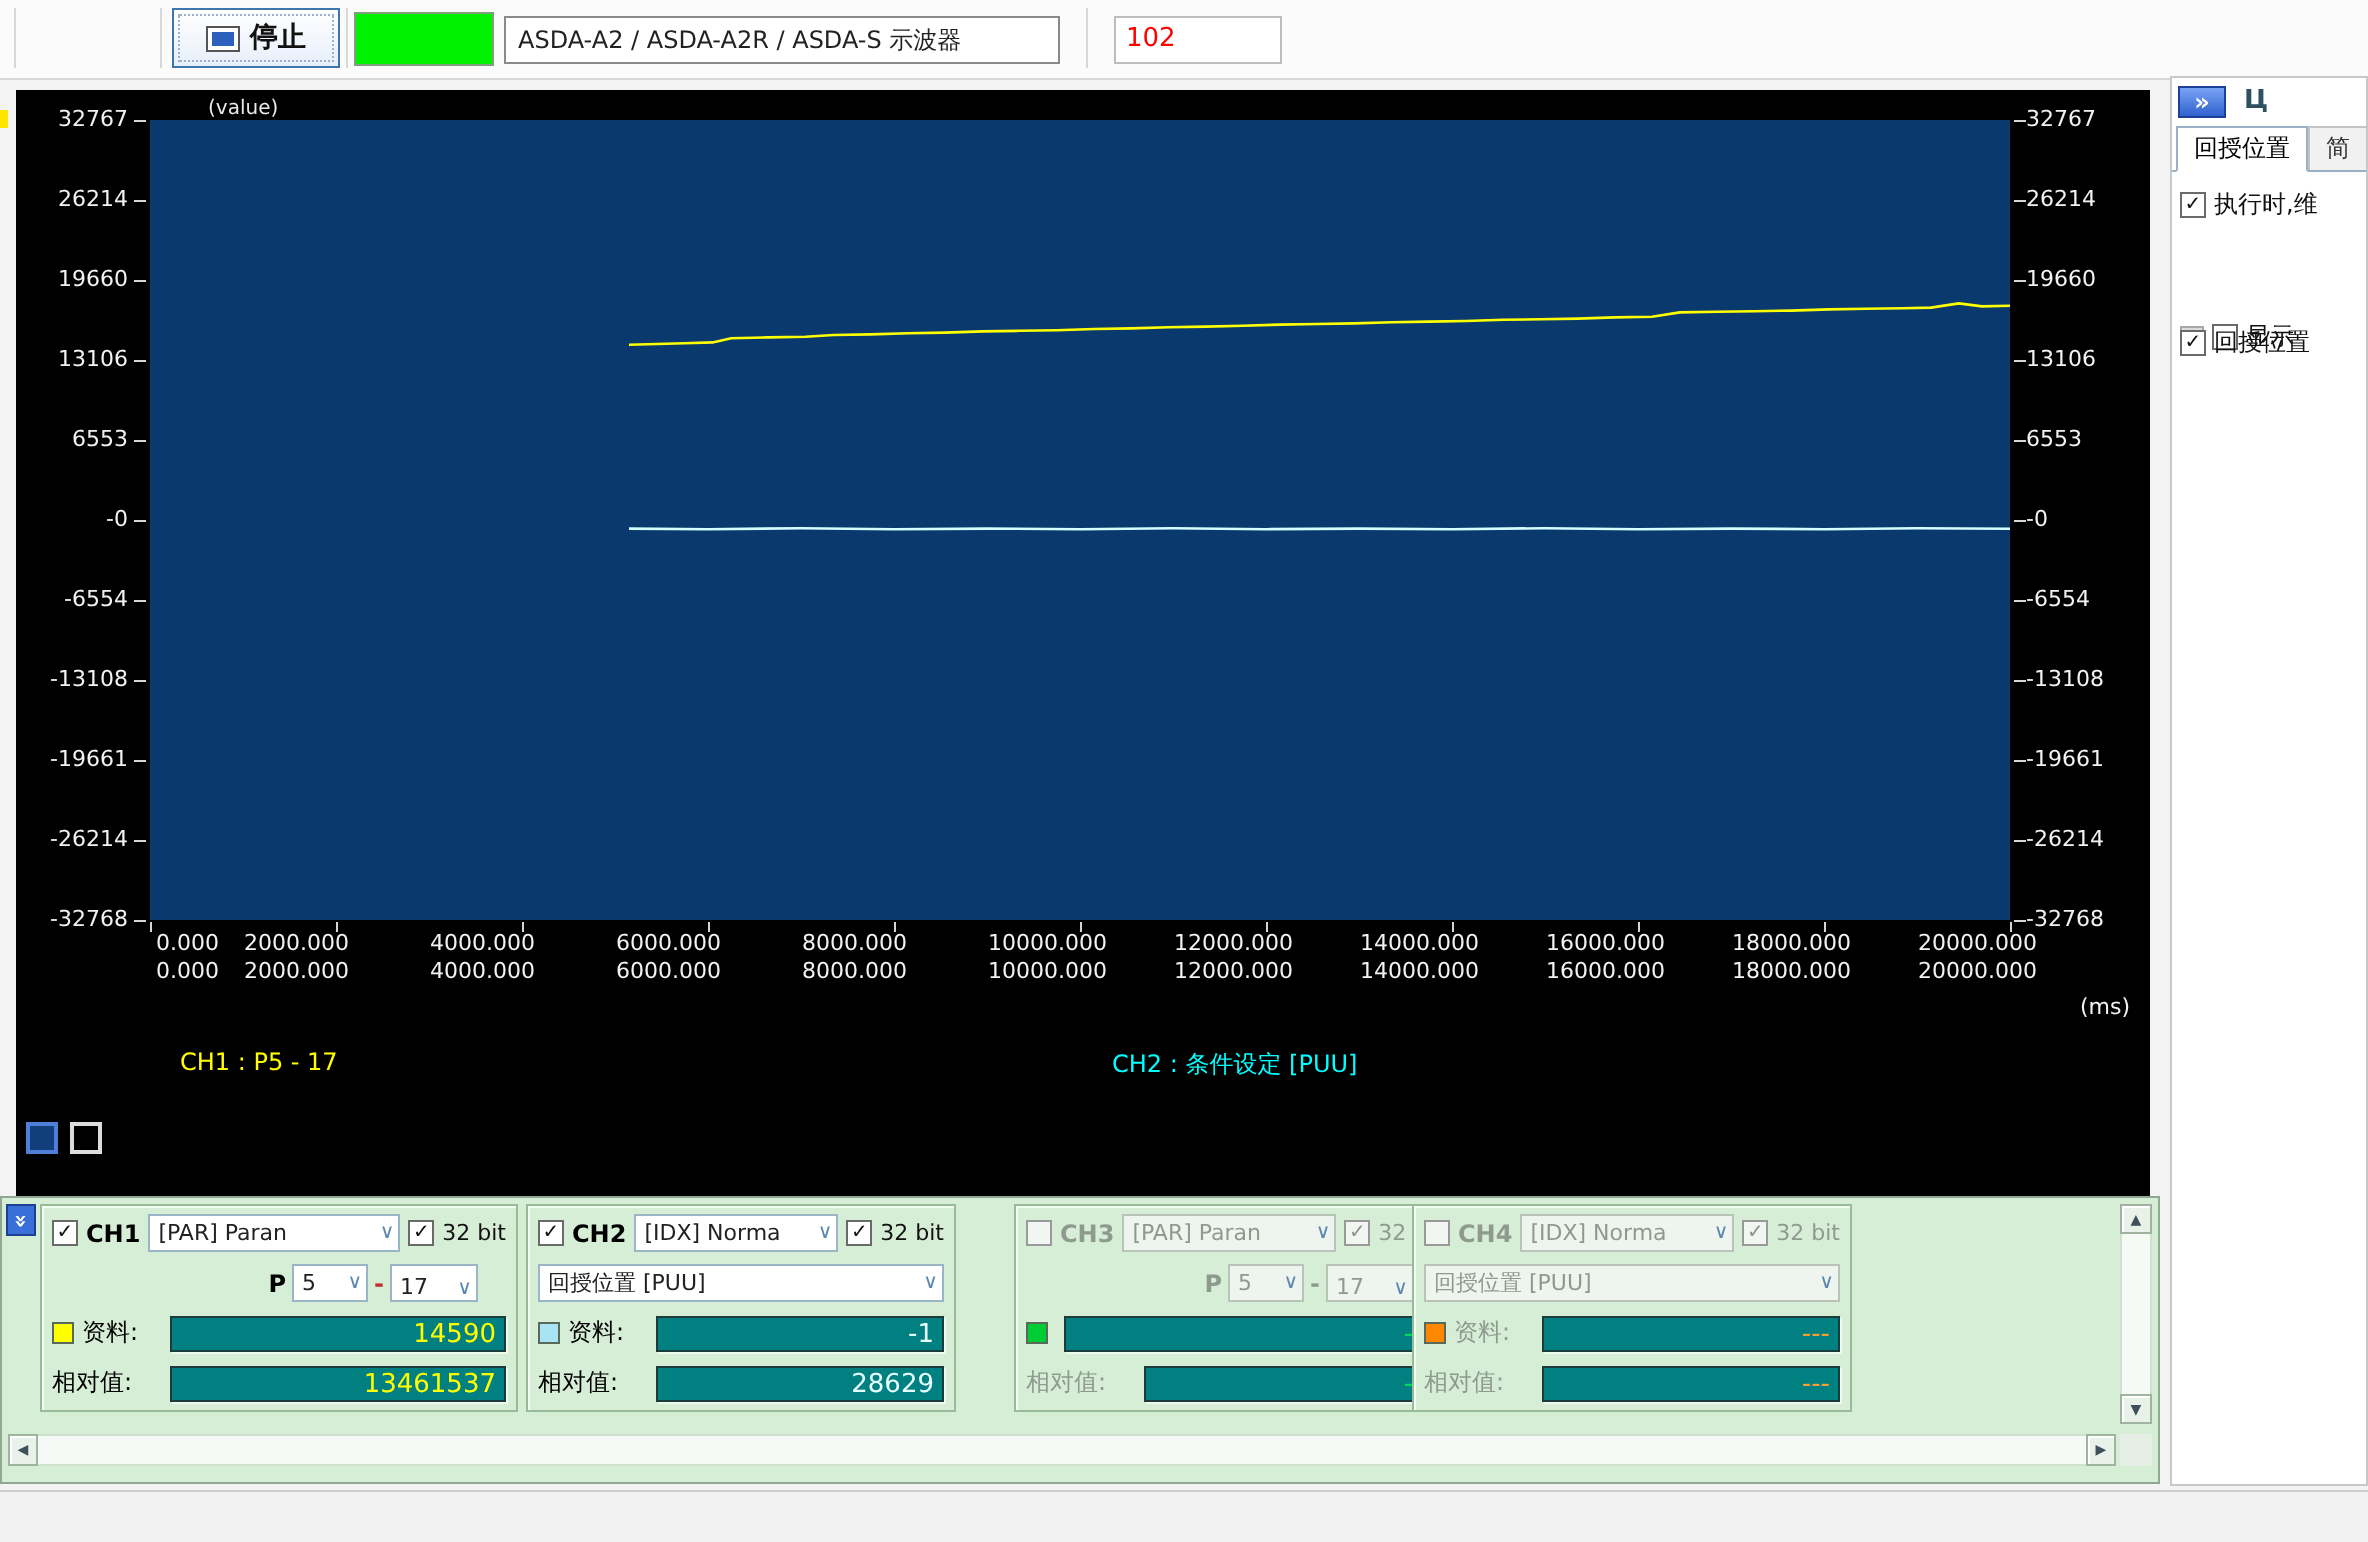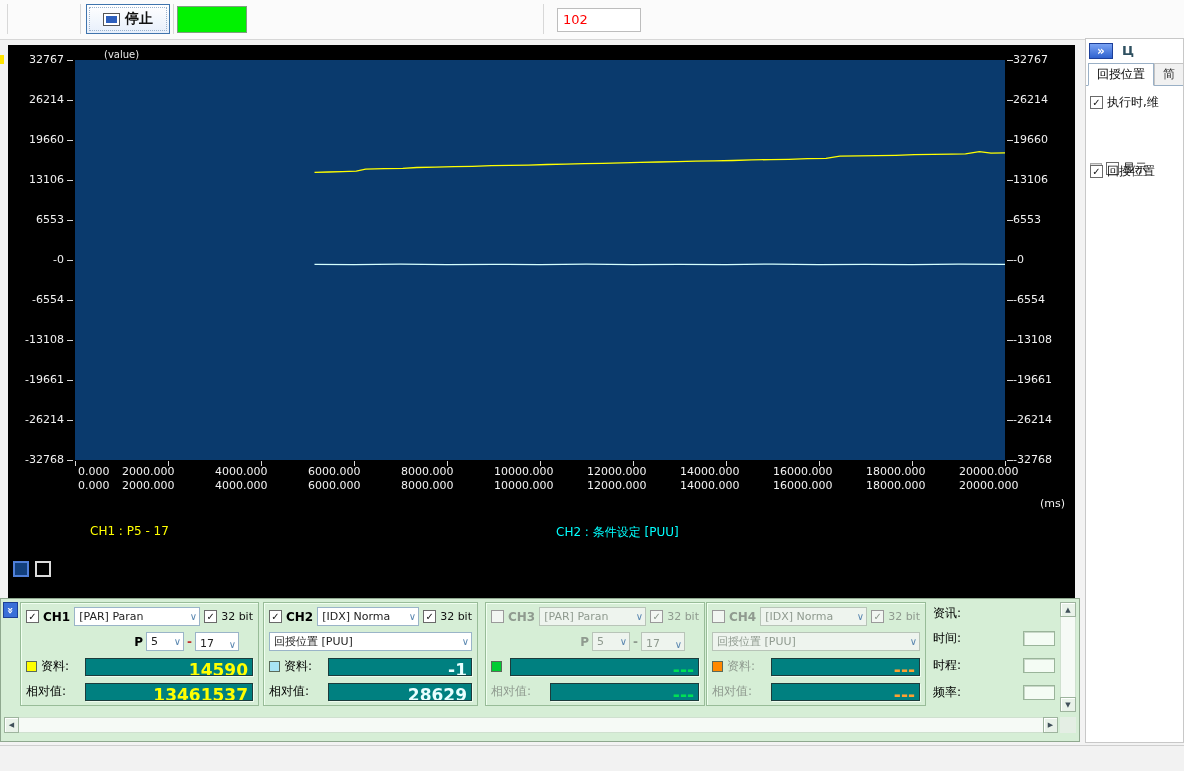--- a/index.html
+++ b/index.html
@@ -32,36 +32,36 @@
   #ch1-trace-label{position:absolute;left:82px;top:479px;font-size:12px;color:#ffff00;}
   #ch2-trace-label{position:absolute;left:548px;top:479px;font-size:12px;color:#00ffff;}
   #sq1{position:absolute;left:5px;top:516px;width:16px;height:16px;background:#123f7c;border:2px solid #4f7fd9;}
   #sq2{position:absolute;left:27px;top:516px;width:16px;height:16px;background:#000;border:2px solid #dcdcdc;}
 
   
   #chpanel{position:absolute;left:0;top:598px;width:1080px;height:144px;background:#d6eed6;border:1px solid #8fa88f;}
   #expand-btn{position:absolute;left:2px;top:3px;width:15px;height:16px;background:#3a6fd8;border:1px solid #1d3f96;color:#fff;font-size:11px;font-weight:bold;display:flex;align-items:center;justify-content:center;}
   #expand-btn span{display:inline-block;transform:rotate(90deg);}
   .chgroup{position:absolute;top:3px;height:104px;border:1px solid #98bc98;box-shadow:inset 1px 1px 0 #f0fff0;padding:2px 5px;display:flex;flex-direction:column;gap:2px;background:#d6eed6;}
-  #g1{left:19px;width:239px;} #g2{left:262px;width:215px;} #g3{left:484px;width:220px;} #g4{left:705px;width:220px;}
+  #g1{left:19px;width:239px;} #g2{left:262px;width:215px;} #g3{left:506px;width:220px;} #g4{left:705px;width:220px;}
   .chrow{display:flex;align-items:center;gap:4px;height:23px;}
   .chrow.r2{justify-content:flex-end;padding-right:14px;gap:3px;}
   .cb{width:13px;height:13px;background:#fff;border:1px solid #6a6a6a;font-size:10px;line-height:11px;text-align:center;color:#111;flex:none;}
   .chname{font-weight:bold;font-size:12px;color:#000;}
   .combo{background:#fff;border:1px solid #9ab4c8;height:19px;display:flex;align-items:center;font-size:11px;color:#222;padding:0 2px 0 4px;overflow:hidden;white-space:nowrap;}
   .combo .ca{color:#5a87b0;font-size:10px;margin-left:auto;padding-left:3px;}
   .combo.grow{flex:1;}
   .combo.w38{width:38px;flex:none;} .combo.w44{width:44px;flex:none;align-items:flex-end;}
   .bit{font-size:11px;color:#111;white-space:nowrap;}
   .plab{font-size:12px;font-weight:bold;color:#000;}
   .pdash{font-size:12px;font-weight:bold;color:#c03030;}
   .swatch{width:11px;height:11px;border:1px solid #5a6a5a;flex:none;}
   .lab{font-size:12px;color:#000;white-space:nowrap;}
   .lab.w40{width:40px;flex:none;} .lab.w55{width:55px;flex:none;}
-  .tealfield{flex:1;height:18px;background:#008080;border:1px solid #1c3c3c;box-shadow:1px 1px 0 #eefcee;font-size:17px;font-weight:bold;color:#fff;text-align:right;padding:1px 4px 0 0;overflow:hidden;white-space:nowrap;}
+  .tealfield{flex:1;height:18px;background:#008080;border:1px solid #1c3c3c;box-shadow:1px 1px 0 #eefcee;font-size:13px;font-weight:normal;color:#fff;text-align:right;padding:1px 4px 0 0;overflow:hidden;white-space:nowrap;}
   .chgroup.disabled .chname,.chgroup.disabled .lab,.chgroup.disabled .bit,.chgroup.disabled .plab,.chgroup.disabled .pdash,.chgroup.disabled .combo{color:#8f9a8f;}
   .chgroup.disabled .combo{background:#eef4ee;border-color:#b8c4b8;}
   .chgroup.disabled .cb{border-color:#9a9a9a;color:#8a958a;background:#f2f6f2;}
 
   #info{position:absolute;left:932px;top:4px;width:124px;font-size:12px;color:#000;}
   #info .ititle{height:22px;line-height:20px;}
   #info .irow{display:flex;align-items:center;height:27px;}
   #info .ifield{width:32px;height:15px;background:#f4fcf4;border:1px solid #9ab49a;box-shadow:inset 1px 1px 0 #c8d8c8;margin-left:auto;margin-right:2px;}
 
   .sb-btn{position:absolute;background:#e9f2e9;border:1px solid #9eb49e;box-shadow:inset 1px 1px 0 #fff;display:flex;align-items:center;justify-content:center;font-size:7px;color:#40505a;}
@@ -90,20 +90,21 @@
 
 <div id="toolbar">
   <div class="tb-sep" style="left:7px;"></div>
   <div class="tb-sep" style="left:80px;"></div>
   <button id="stop-btn">
     <span id="stop-icon"></span>
     <span>停止</span>
   </button>
   <div class="tb-sep" style="left:173px;"></div>
   <div id="run-indicator" style="background: rgb(0, 242, 0);"></div>
+  <div id="device-field">ASDA-A2 / ASDA-A2R / ASDA-S 示波器</div>
   <div class="tb-sep" style="left:543px;"></div>
   <div id="status-field">102</div>
 </div>
 <div id="edge-mark"></div>
 
 <div id="scope">
   <svg id="traces" viewBox="0 0 930 400" preserveAspectRatio="none">
       <polyline points="239.5,112.4 253.4,112.0 267.4,111.6 281.3,111.2 290.6,109.1 309.2,108.7 327.8,108.4 341.8,107.5 360.4,107.2 379.0,106.6 397.6,106.3 416.2,105.7 434.8,105.4 453.4,105.1 472.0,104.5 490.6,104.2 509.2,103.6 527.8,103.3 546.4,102.9 565.0,102.3 583.6,102.0 602.2,101.7 620.8,101.1 639.4,100.8 658.0,100.5 676.6,99.9 695.2,99.6 713.8,99.3 732.4,98.7 751.0,98.4 764.9,96.2 783.5,95.9 802.1,95.6 820.7,95.3 839.3,94.7 857.9,94.4 876.5,94.1 890.5,93.8 904.4,91.7 916.0,93.2 930.0,92.9" fill="none" stroke="#ffff00" stroke-width="1.3"></polyline>
       <polyline points="239.5,204.3 279.0,204.6 325.5,204.1 372.0,204.6 418.5,204.3 465.0,204.6 511.5,204.1 558.0,204.6 604.5,204.3 651.0,204.6 697.5,204.1 744.0,204.6 790.5,204.3 837.0,204.6 883.5,204.1 930.0,204.4" fill="none" stroke="#d4ffff" stroke-width="1.3"></polyline>
     </svg>
@@ -314,35 +315,20 @@
       <span class="swatch" style="background: rgb(255, 136, 0);"></span>
       <span class="lab w40">资料:</span>
       <span class="tealfield" style="color: rgb(255, 160, 48);">---</span>
     </div>
     <div class="chrow">
       <span class="lab w55">相对值:</span>
       <span class="tealfield" style="color: rgb(255, 160, 48);">---</span>
     </div>
   </div>
 
-  <div id="info">
-    <div class="ititle">资讯:</div>
-    <div class="irow">
-        <span>时间:</span>
-        <span class="ifield"></span>
-      </div>
-    <div class="irow">
-        <span>时程:</span>
-        <span class="ifield"></span>
-      </div>
-    <div class="irow">
-        <span>频率:</span>
-        <span class="ifield"></span>
-      </div>
-  </div>
 
   <div id="vtrack"></div>
   <div class="sb-btn" id="vs-up">
       <span>▲</span>
     </div>
   <div class="sb-btn" id="vs-down">
       <span>▼</span>
     </div>
   <div id="htrack"></div>
   <div class="sb-btn" id="hs-left">

